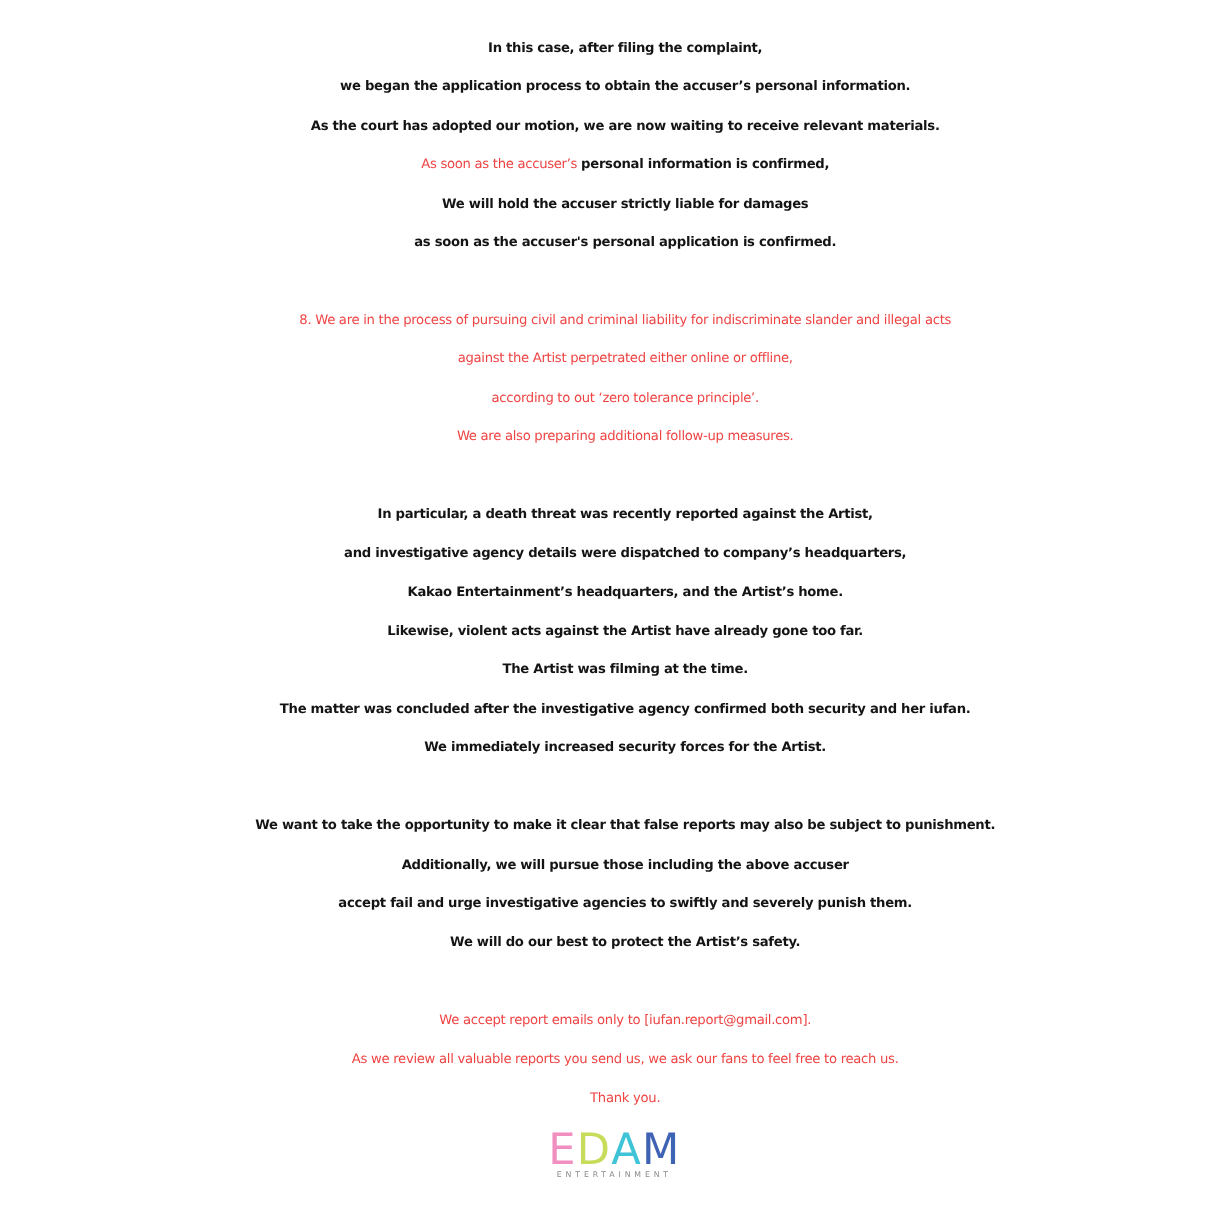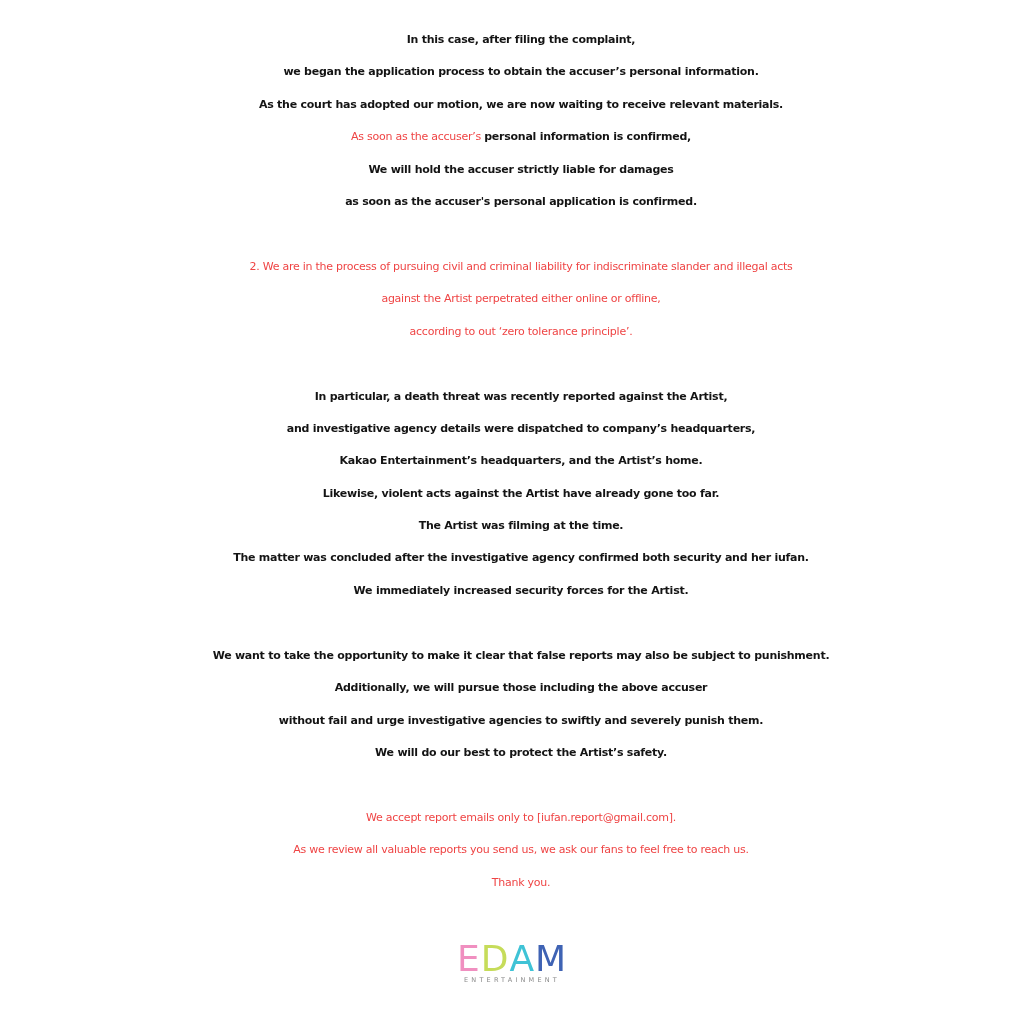--- a/index.html
+++ b/index.html
@@ -68,37 +68,38 @@
 <div class="page" id="doc">
     <div class="para">
       <span class="line"><span class="seg-bold" style="white-space: pre;">In this case, after filing the complaint,</span></span>
       <span class="line"><span class="seg-bold" style="white-space: pre;">we began the application process to obtain the accuser’s personal information.</span></span>
       <span class="line"><span class="seg-bold" style="white-space: pre;">As the court has adopted our motion, we are now waiting to receive relevant materials.</span></span>
       <span class="line"><span class="seg-regular" style="white-space: pre;">As soon as the accuser’s </span><span class="seg-bold" style="white-space: pre;">personal information is confirmed,</span></span>
       <span class="line"><span class="seg-bold" style="white-space: pre;">We will hold the accuser strictly liable for damages</span></span>
       <span class="line"><span class="seg-bold" style="white-space: pre;">as soon as the accuser's personal application is confirmed.</span></span>
     </div>
     <div class="para">
-      <span class="line"><span class="seg-regular" style="white-space: pre;">2. We are in the process of pursuing civil and criminal liability for indiscriminate slander and illegal acts</span></span>
+      <span class="line"><span class="seg-regular" style="white-space: pre;">8. We are in the process of pursuing civil and criminal liability for indiscriminate slander and illegal acts</span></span>
       <span class="line"><span class="seg-regular" style="white-space: pre;">against the Artist perpetrated either online or offline,</span></span>
       <span class="line"><span class="seg-regular" style="white-space: pre;">according to out ‘zero tolerance principle’.</span></span>
+      <span class="line"><span class="seg-regular" style="white-space: pre;">We are also preparing additional follow-up measures.</span></span>
     </div>
     <div class="para">
       <span class="line"><span class="seg-bold" style="white-space: pre;">In particular, a death threat was recently reported against the Artist,</span></span>
       <span class="line"><span class="seg-bold" style="white-space: pre;">and investigative agency details were dispatched to company’s headquarters,</span></span>
       <span class="line"><span class="seg-bold" style="white-space: pre;">Kakao Entertainment’s headquarters, and the Artist’s home.</span></span>
       <span class="line"><span class="seg-bold" style="white-space: pre;">Likewise, violent acts against the Artist have already gone too far.</span></span>
       <span class="line"><span class="seg-bold" style="white-space: pre;">The Artist was filming at the time.</span></span>
       <span class="line"><span class="seg-bold" style="white-space: pre;">The matter was concluded after the investigative agency confirmed both security and her iufan.</span></span>
       <span class="line"><span class="seg-bold" style="white-space: pre;">We immediately increased security forces for the Artist.</span></span>
     </div>
     <div class="para">
       <span class="line"><span class="seg-bold" style="white-space: pre;">We want to take the opportunity to make it clear that false reports may also be subject to punishment.</span></span>
       <span class="line"><span class="seg-bold" style="white-space: pre;">Additionally, we will pursue those including the above accuser</span></span>
-      <span class="line"><span class="seg-bold" style="white-space: pre;">without fail and urge investigative agencies to swiftly and severely punish them.</span></span>
+      <span class="line"><span class="seg-bold" style="white-space: pre;">accept fail and urge investigative agencies to swiftly and severely punish them.</span></span>
       <span class="line"><span class="seg-bold" style="white-space: pre;">We will do our best to protect the Artist’s safety.</span></span>
     </div>
     <div class="para">
       <span class="line"><span class="seg-regular" style="white-space: pre;">We accept report emails only to [iufan.report@gmail.com].</span></span>
       <span class="line"><span class="seg-regular" style="white-space: pre;">As we review all valuable reports you send us, we ask our fans to feel free to reach us.</span></span>
       <span class="line"><span class="seg-regular" style="white-space: pre;">Thank you.</span></span>
     </div>
   </div>
 
 <div class="logo">

